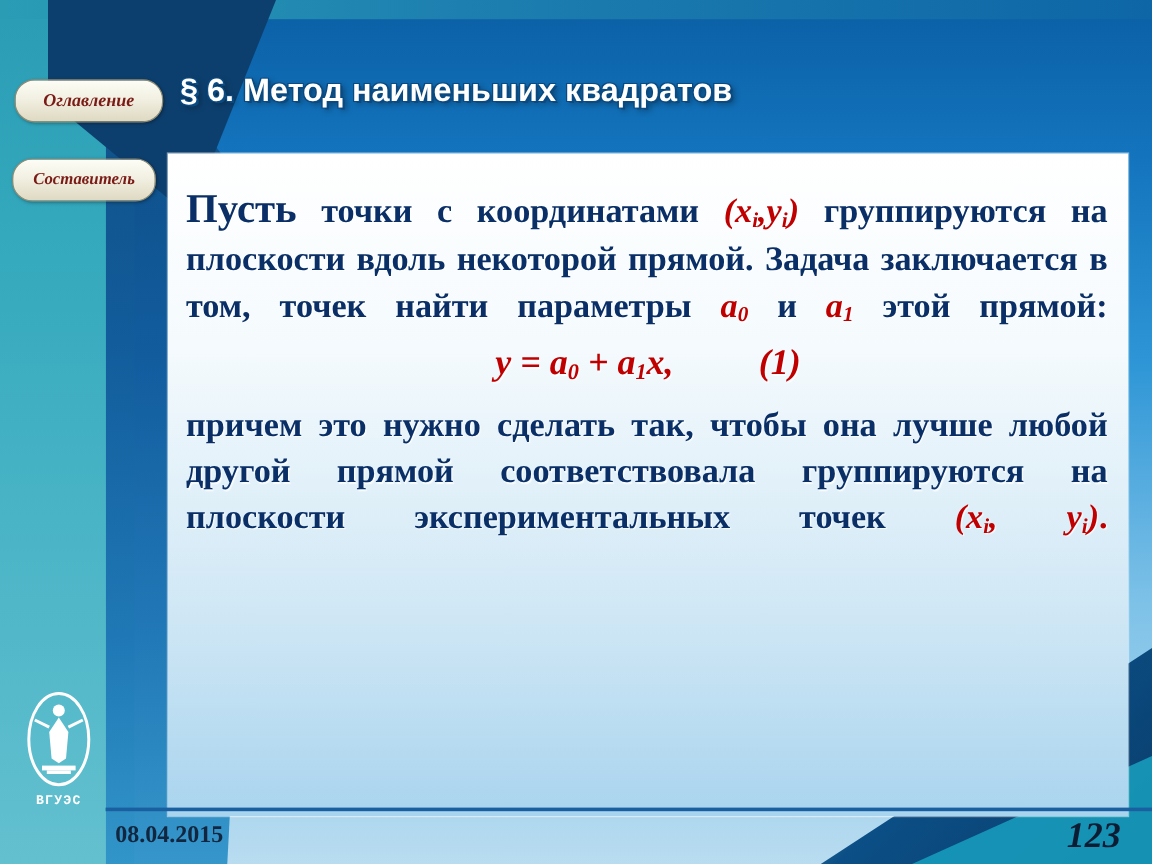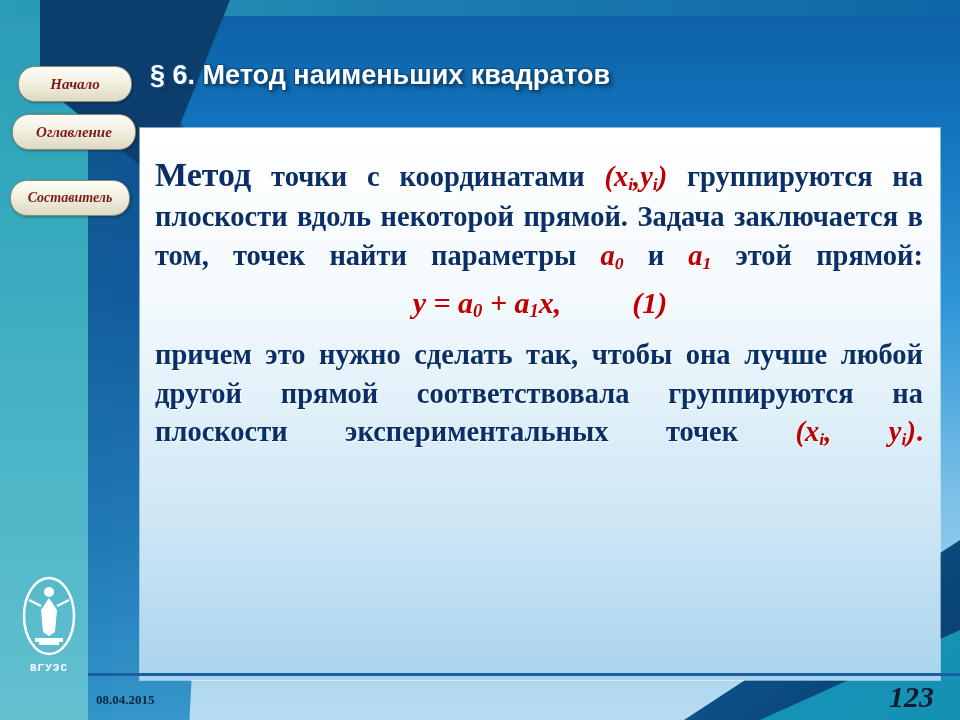--- a/index.html
+++ b/index.html
@@ -195,21 +195,21 @@
     position: absolute;
     left: 88px; bottom: 44px;
     width: 872px; height: 3px;
     background: #1a5fa0;
   }
   .date {
     position: absolute;
     left: 96px; bottom: 12px;
     font-family: "Liberation Serif", serif;
     font-weight: bold;
-    font-size: 13px;
+    font-size: 20px;
     color: #12263f;
   }
   .page-num {
     position: absolute;
     right: 26px; bottom: 6px;
     font-family: "Liberation Serif", serif;
     font-weight: bold;
     font-style: italic;
     font-size: 30px;
     color: #0b1c33;
@@ -227,23 +227,20 @@
   <div class="wedge-bottom-right"></div>
   <div class="wedge-bottom-right2"></div>
 
   <div class="content-panel"></div>
 
   <div class="title-bar">
     <div class="title-text">§ 6. Метод наименьших квадратов</div>
   </div>
 
   <div class="nav">
-    <div class="nav-btn b1">
-      <span>Начало</span>
-    </div>
     <div class="nav-btn b2">
       <span>Оглавление</span>
     </div>
     <div class="nav-btn b3">
       <span>Составитель</span>
     </div>
   </div>
 
   <div class="logo">
     <svg class="logo-mark" viewBox="0 0 56 84">
@@ -254,21 +251,21 @@
       <path d="M36 30 L48 24" stroke="#ffffff" stroke-width="2.5" fill="none"></path>
       <rect x="14" y="62" width="28" height="4" fill="#ffffff"></rect>
       <rect x="18" y="66" width="20" height="3" fill="#ffffff"></rect>
     </svg>
     <div class="logo-text">ВГУЭС</div>
   </div>
 
   <div class="body-text">
 
     <p class="para p1">
-      <span class="hang">Метод</span>
+      <span class="hang">Пусть</span>
       <span>точки</span>
       <span>с</span>
       <span>координатами</span>
       <span class="red ital">(<i>x<sub>i</sub></i>,<i>y<sub>i</sub></i>)</span>
       <span>группируются на плоскости вдоль</span>
       <span>некоторой прямой. Задача заключается в</span>
       <span>том, точек найти параметры</span>
       <span class="red ital">a<sub>0</sub></span>
       <span>и</span>
       <span class="red ital">a<sub>1</sub></span>

